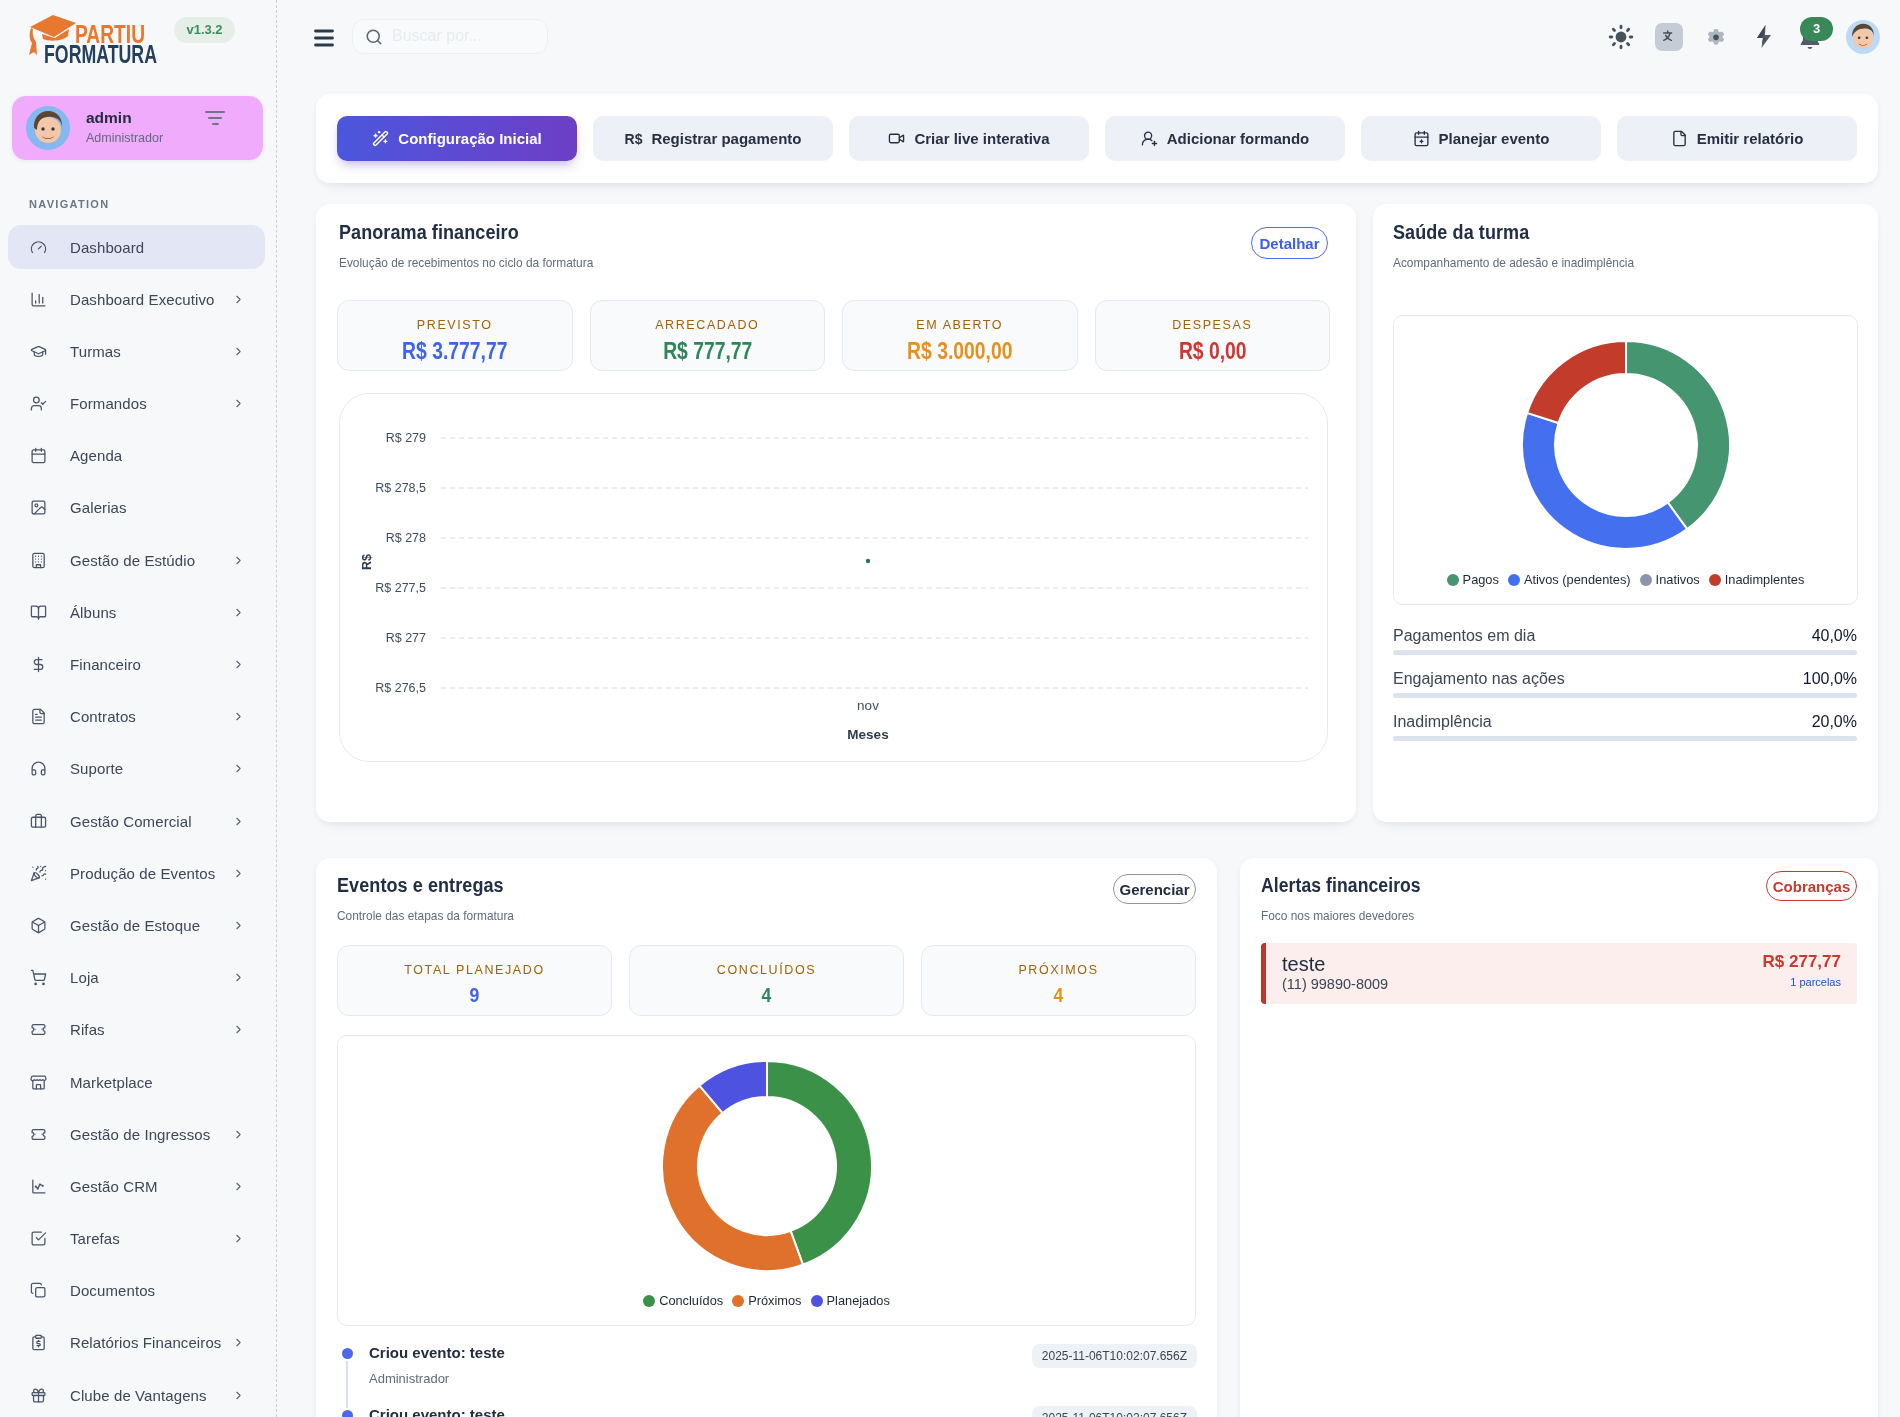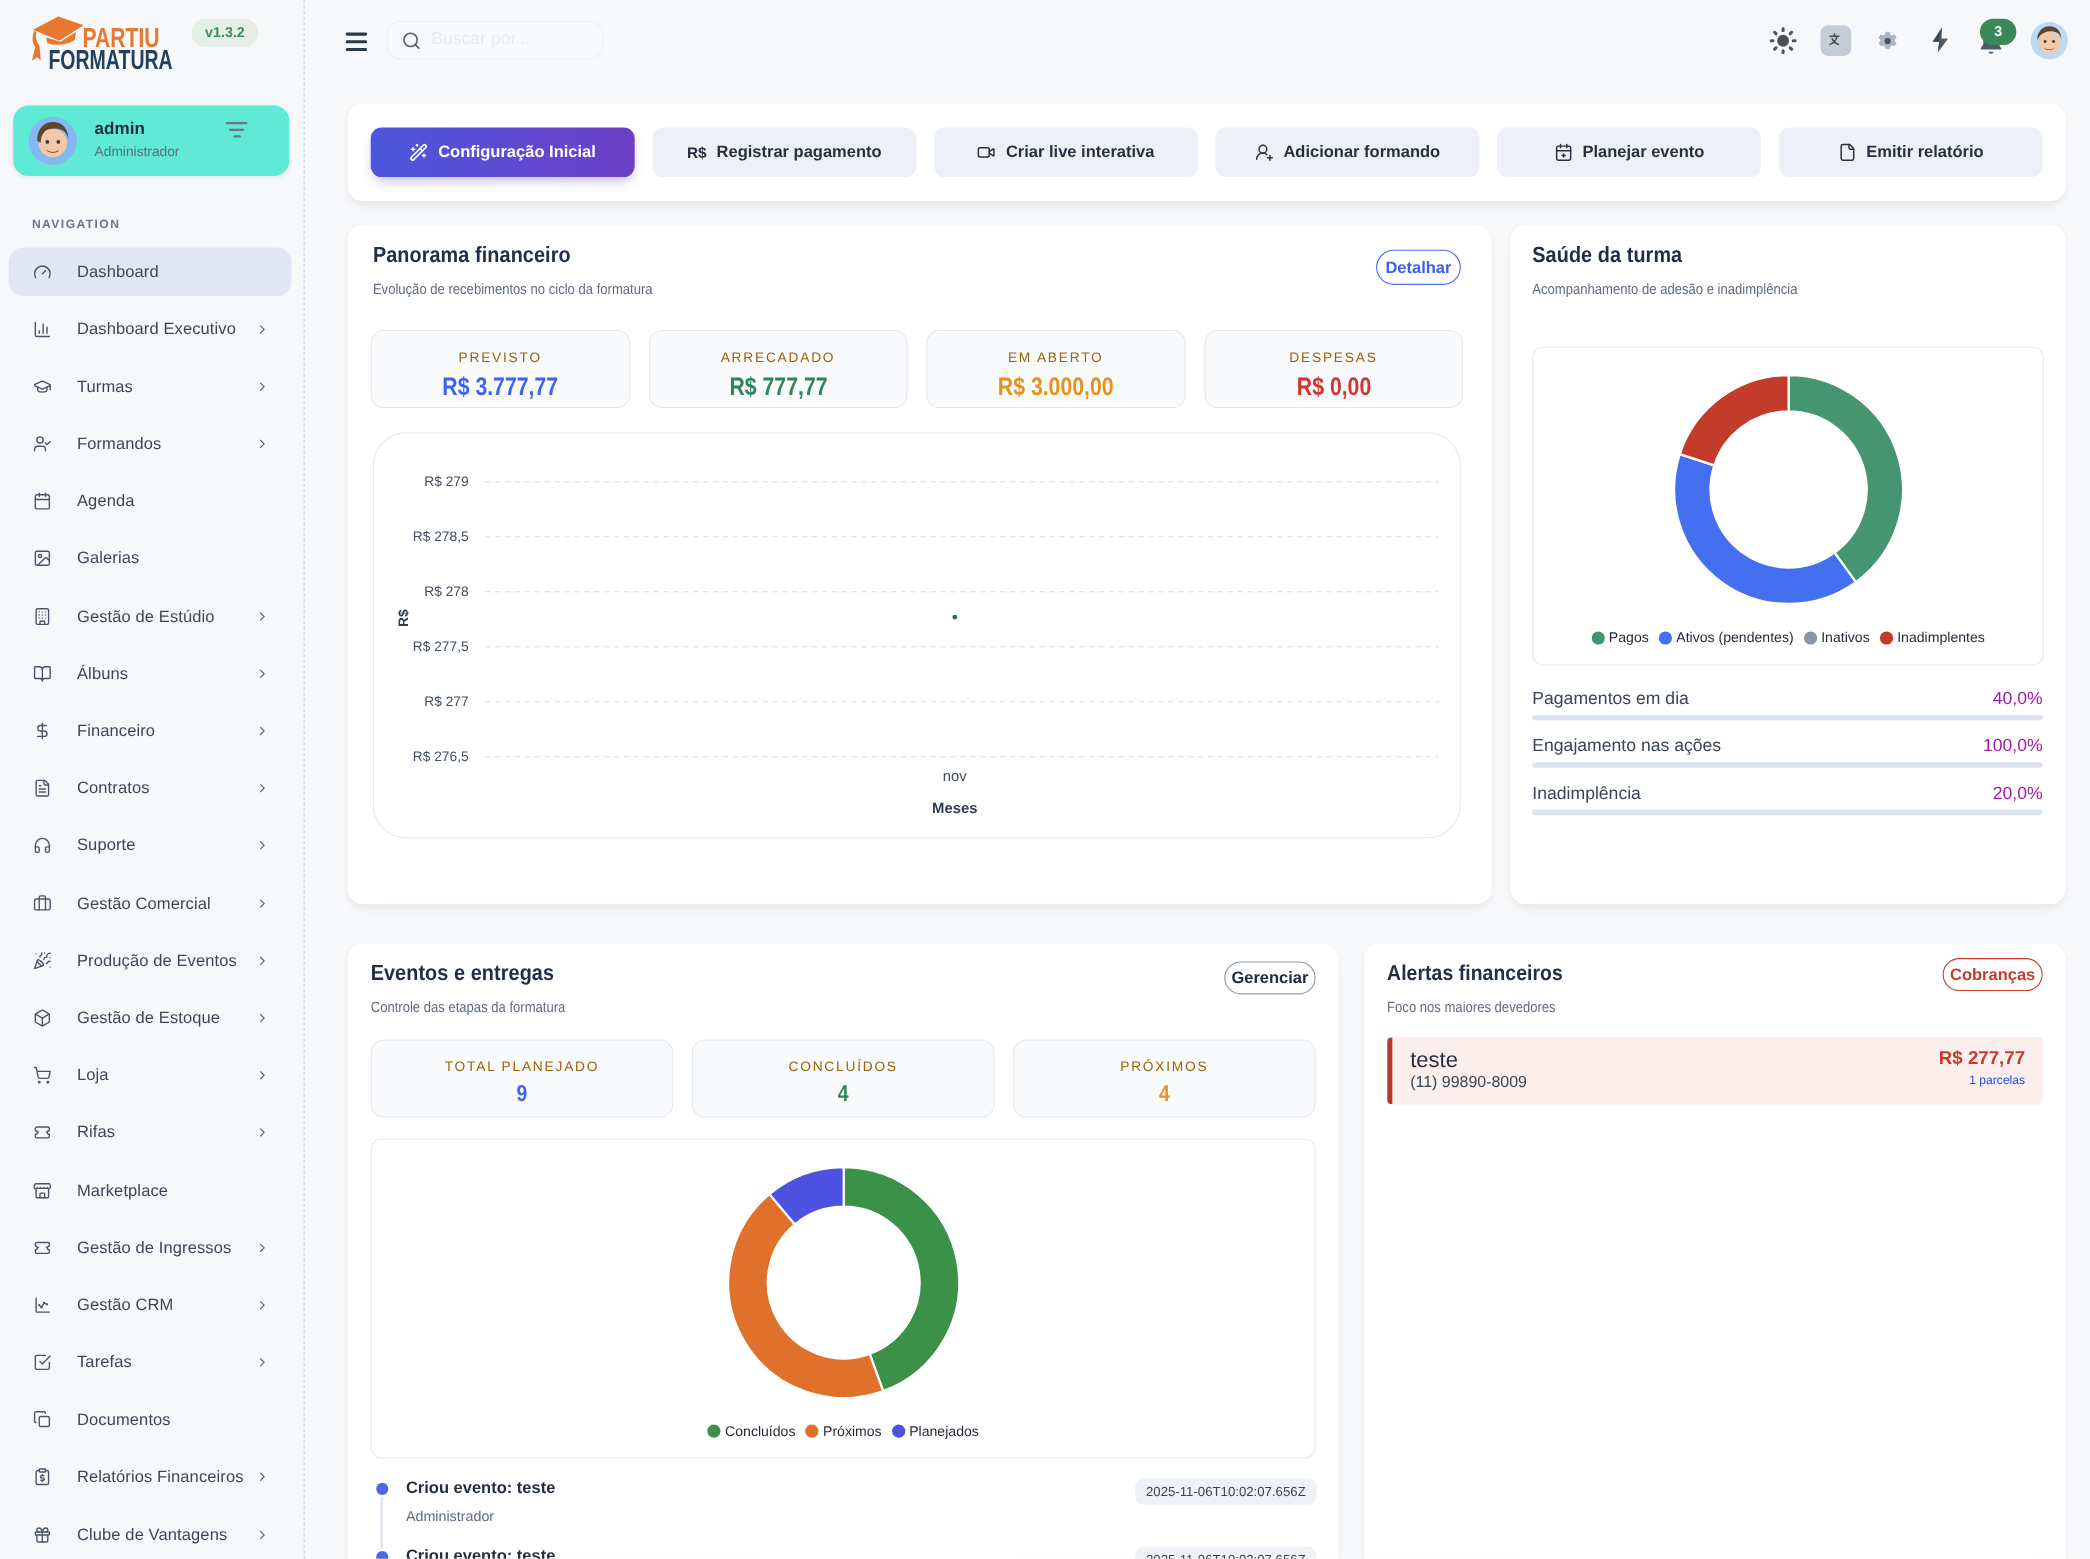--- a/index.html
+++ b/index.html
@@ -2,21 +2,21 @@
 <html lang="pt-BR"><head>
 <meta charset="UTF-8">
 <title>Dashboard</title>
 <style>
   * { margin:0; padding:0; box-sizing:border-box; }
   html,body { width:1900px; height:1417px; overflow:hidden; }
   body { font-family:"Liberation Sans", sans-serif; background:#f7f8fa; color:#1e293b; position:relative; }
   .card { position:absolute; background:#fff; border-radius:14px; box-shadow:0 2px 6px rgba(23,34,59,.05), 0 10px 18px -12px rgba(23,34,59,.10); }
   
   #sidebar { position:absolute; left:0; top:0; width:277px; height:1417px; border-right:1px dashed #c9d0da; }
-  .usercard { position:absolute; left:12px; top:96px; width:251px; height:64px; background:#5eead4; border-radius:14px; box-shadow:0 1px 4px rgba(23,34,59,.07); }
+  .usercard { position:absolute; left:12px; top:96px; width:251px; height:64px; background:#f0abfc; border-radius:14px; box-shadow:0 1px 4px rgba(23,34,59,.07); }
   .navlabel { position:absolute; left:29px; top:198px; font-size:11px; font-weight:bold; color:#6a7586; letter-spacing:1.3px; }
   .nav { position:absolute; left:8px; top:225px; width:257px; }
   .nitem { height:44px; margin-bottom:8.2px; border-radius:13px; display:flex; align-items:center; padding:0 20px 0 22px; color:#3d4657; font-size:15px; }
   .nitem.active { background:#e3e7f5; }
   .nitem svg { width:17px; height:17px; flex:0 0 17px; margin-right:23px; stroke:#4b5568; }
   .nitem .lbl { flex:1; letter-spacing:.1px; white-space:nowrap; }
   .nitem .chev { width:13px; height:13px; flex:0 0 13px; margin-right:0; stroke:#5a6475; }
   
   #actions { left:316px; top:94px; width:1562px; height:89px; display:flex; align-items:center; gap:16px; padding:0 21px; }
   .abtn { flex:1; height:45px; border-radius:10px; background:#edf0f6; display:flex; align-items:center; justify-content:center; gap:9px; font-size:15px; font-weight:bold; color:#273042; }
@@ -32,21 +32,21 @@
   .statbox .slabel { font-size:12.5px; color:#a16207; letter-spacing:1.6px; margin-top:17px; }
   .statbox .sval { font-size:23px; font-weight:bold; margin-top:6px; transform:scaleX(.84); }
   .c-blue { color:#3f63ee; } .c-green { color:#2e8659; } .c-orange { color:#e8901c; } .c-red { color:#d23430; }
   .chartbox { position:absolute; border:1px solid #e6eaf0; border-radius:10px; background:#fff; }
   .legend { position:absolute; display:flex; justify-content:center; font-size:12.8px; color:#1f2733; width:100%; }
   .legend span { display:flex; align-items:center; gap:4px; }
   .legend i { width:12px; height:12px; border-radius:50%; display:inline-block; }
   
   .prow { position:absolute; left:20px; right:21px; }
   .prow .pl { font-size:16px; color:#3c4553; float:left; }
-  .prow .pv { font-size:16px; color:#a21caf; float:right; }
+  .prow .pv { font-size:16px; color:#0f172a; float:right; }
   .pbar { position:absolute; left:20px; right:21px; height:5px; border-radius:3px; background:#dde3ee; }
   
   .tl-dot { position:absolute; width:11px; height:11px; border-radius:50%; background:#4c67e8; }
   .tl-line { position:absolute; width:2px; background:#dbe1ec; }
   .tl-title { position:absolute; font-size:15px; font-weight:bold; color:#232d3f; }
   .tl-sub { position:absolute; font-size:13px; color:#5f6b7d; }
   .tl-chip { position:absolute; background:#eef1f6; border-radius:8px; font-size:12px; color:#3a4350; padding:5px 10px; white-space:nowrap; }
 </style>
 </head>
 <body>

